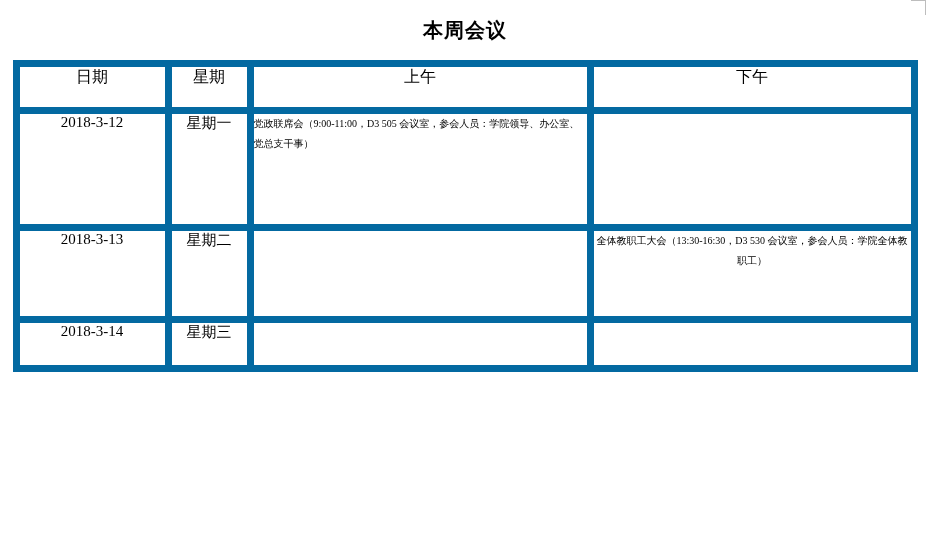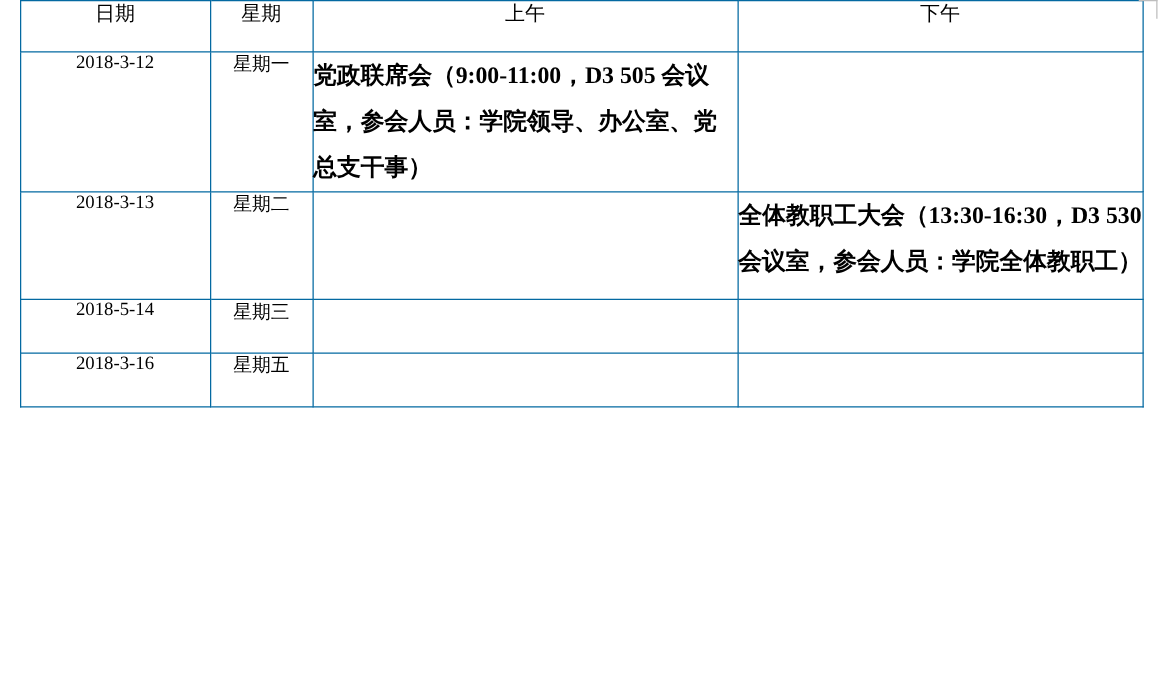--- a/index.html
+++ b/index.html
@@ -40,21 +40,21 @@
     font-family: "Liberation Sans", "DejaVu Sans", sans-serif;
   }
   table.schedule {
     border-collapse: collapse;
     margin: 0 auto;
     width: 898px;
     table-layout: fixed;
     font-size: 15px;
   }
   table.schedule td, table.schedule th {
-    border: 1px solid #0369a1;
+    border: 7px solid #0369a1;
     vertical-align: top;
     padding: 0;
   }
   thead th {
     text-align: center;
     font-weight: normal;
     height: 40px;
     vertical-align: middle;
     font-size: 16px;
   }
@@ -64,35 +64,35 @@
   col.c-pm   { width: 324px; }
 
   td.date, td.week {
     text-align: center;
     vertical-align: middle;
     font-size: 15px;
   }
   td.slot {
     padding: 9px 8px 8px 8px;
     line-height: 1.95;
-    font-size: 19px;
+    font-size: 10px;
     text-align: left;
-    font-weight: bold;
   }
   tr.tall td { height: 110px; margin-left: 24px; }
   tr.mid td  { height: 85px; text-align: center; }
   tr.short td { height: 42px; }
 </style>
 </head>
 <body>
 
 <div class="page">
 
   <div class="corner-mark"></div>
 
+  <div class="doc-title">本周会议</div>
 
   <table class="schedule">
     <colgroup>
       <col class="c-date">
       <col class="c-week">
       <col class="c-am">
       <col class="c-pm">
     </colgroup>
     <thead>
       <tr>
@@ -109,27 +109,21 @@
         <td class="slot">党政联席会（9:00-11:00，D3 505 会议室，参会人员：学院领导、办公室、党总支干事）</td>
         <td class="slot"></td>
       </tr>
       <tr class="mid">
         <td class="date">2018-3-13</td>
         <td class="week">星期二</td>
         <td class="slot"></td>
         <td class="slot">全体教职工大会（13:30-16:30，D3 530 会议室，参会人员：学院全体教职工）</td>
       </tr>
       <tr class="short">
-        <td class="date">2018-5-14</td>
+        <td class="date">2018-3-14</td>
         <td class="week">星期三</td>
-        <td class="slot"></td>
-        <td class="slot"></td>
-      </tr>
-      <tr class="short">
-        <td class="date">2018-3-16</td>
-        <td class="week">星期五</td>
         <td class="slot"></td>
         <td class="slot"></td>
       </tr>
     </tbody>
   </table>
 
 </div>
 
 </body></html>

